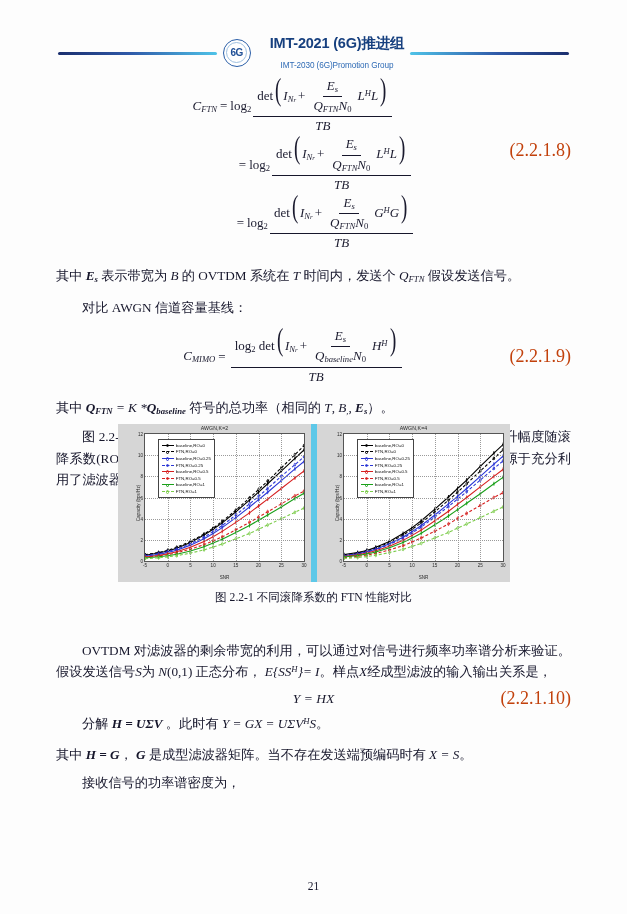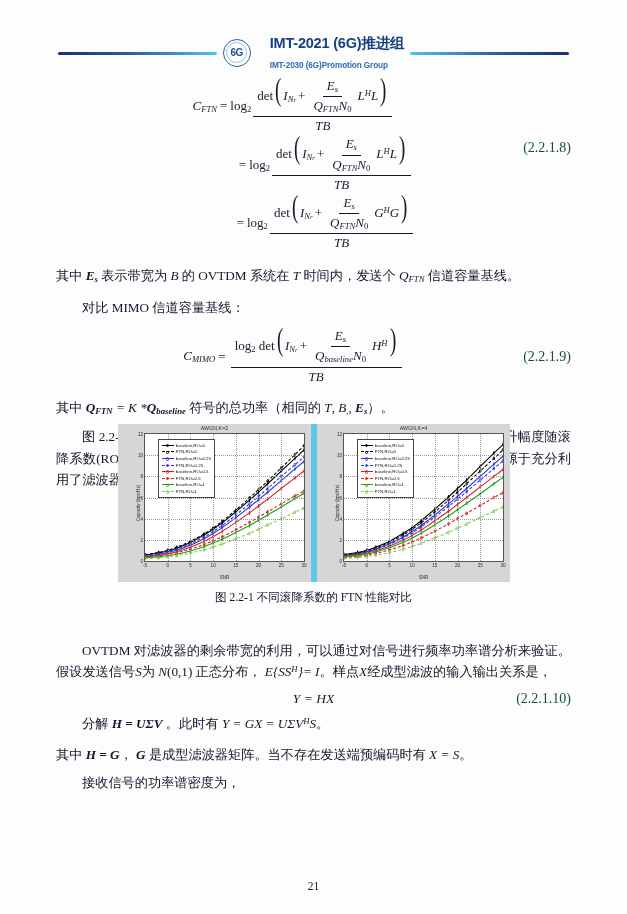--- a/index.html
+++ b/index.html
@@ -88,25 +88,26 @@
     font-family: "Liberation Sans", sans-serif;
     font-size: 14.5px;
     font-weight: bold;
     color: #17407f;
     letter-spacing: -0.2px;
     white-space: nowrap;
   }
   .logo-sub {
     font-family: "Liberation Sans", sans-serif;
     font-size: 8.2px;
-    font-weight: bold;
+    font-weight: normal;
     color: #2f6bb5;
     letter-spacing: -0.1px;
     white-space: nowrap;
     margin-top: 11px;
+    text-align: center;
   }
 
   
   .content {
     position: absolute;
     top: 76px;
     left: 56px;
     width: 515px;
   }
   p.body {
@@ -128,22 +129,22 @@
   .eqrow {
     position: relative;
     display: flex;
     align-items: center;
     justify-content: center;
     width: 100%;
   }
   .eqnum {
     position: absolute;
     right: 0;
-    font-size: 14px;
-    color: #14532d;
+    font-size: 18px;
+    color: #c2410c;
     white-space: nowrap;
   }
   .frac {
     display: inline-flex;
     flex-direction: column;
     align-items: center;
     vertical-align: middle;
     margin: 0 2px;
   }
   .frac > .num {
@@ -414,24 +415,24 @@
 
     <p class="body" style="margin-top:14px;">
       <span>其中</span>
       <span class="mb"><span>E</span><span class="sub">s</span></span>
       <span>表示带宽为</span>
       <span class="mi">B</span>
       <span>的 OVTDM 系统在</span>
       <span class="mi">T</span>
       <span>时间内，发送个</span>
       <span class="mi"><span>Q</span><span class="sub">FTN</span></span>
-      <span>信道容量基线。</span>
+      <span>假设发送信号。</span>
     </p>
 
-    <p class="body indent" style="margin-top:10px;">对比 MIMO 信道容量基线：</p>
+    <p class="body indent" style="margin-top:10px;">对比 AWGN 信道容量基线：</p>
 
     <div class="eqrow" style="margin-top:10px;">
       <div class="eqline" style="margin-left:-40px;">
         <span class="mi"><span>C</span><span class="sub">MIMO</span></span>
         <span style="margin:0 3px;">=</span>
         <span class="frac">
           <span class="num">
             <span>log<span class="sub up">2</span></span>&nbsp;<span>det</span><span class="big-paren">(</span><span class="mi"><span>I</span><span class="sub"><span>N</span><span style="font-size:.8em">r</span></span></span><span style="margin:0 2px;">+</span><span class="frac">
                 <span class="num"><span class="mi"><span>E</span><span class="sub">s</span></span></span>
                 <span class="den"><span class="mi"><span>Q</span><span class="sub">baseline</span><span>N</span><span class="sub up">0</span></span></span>

